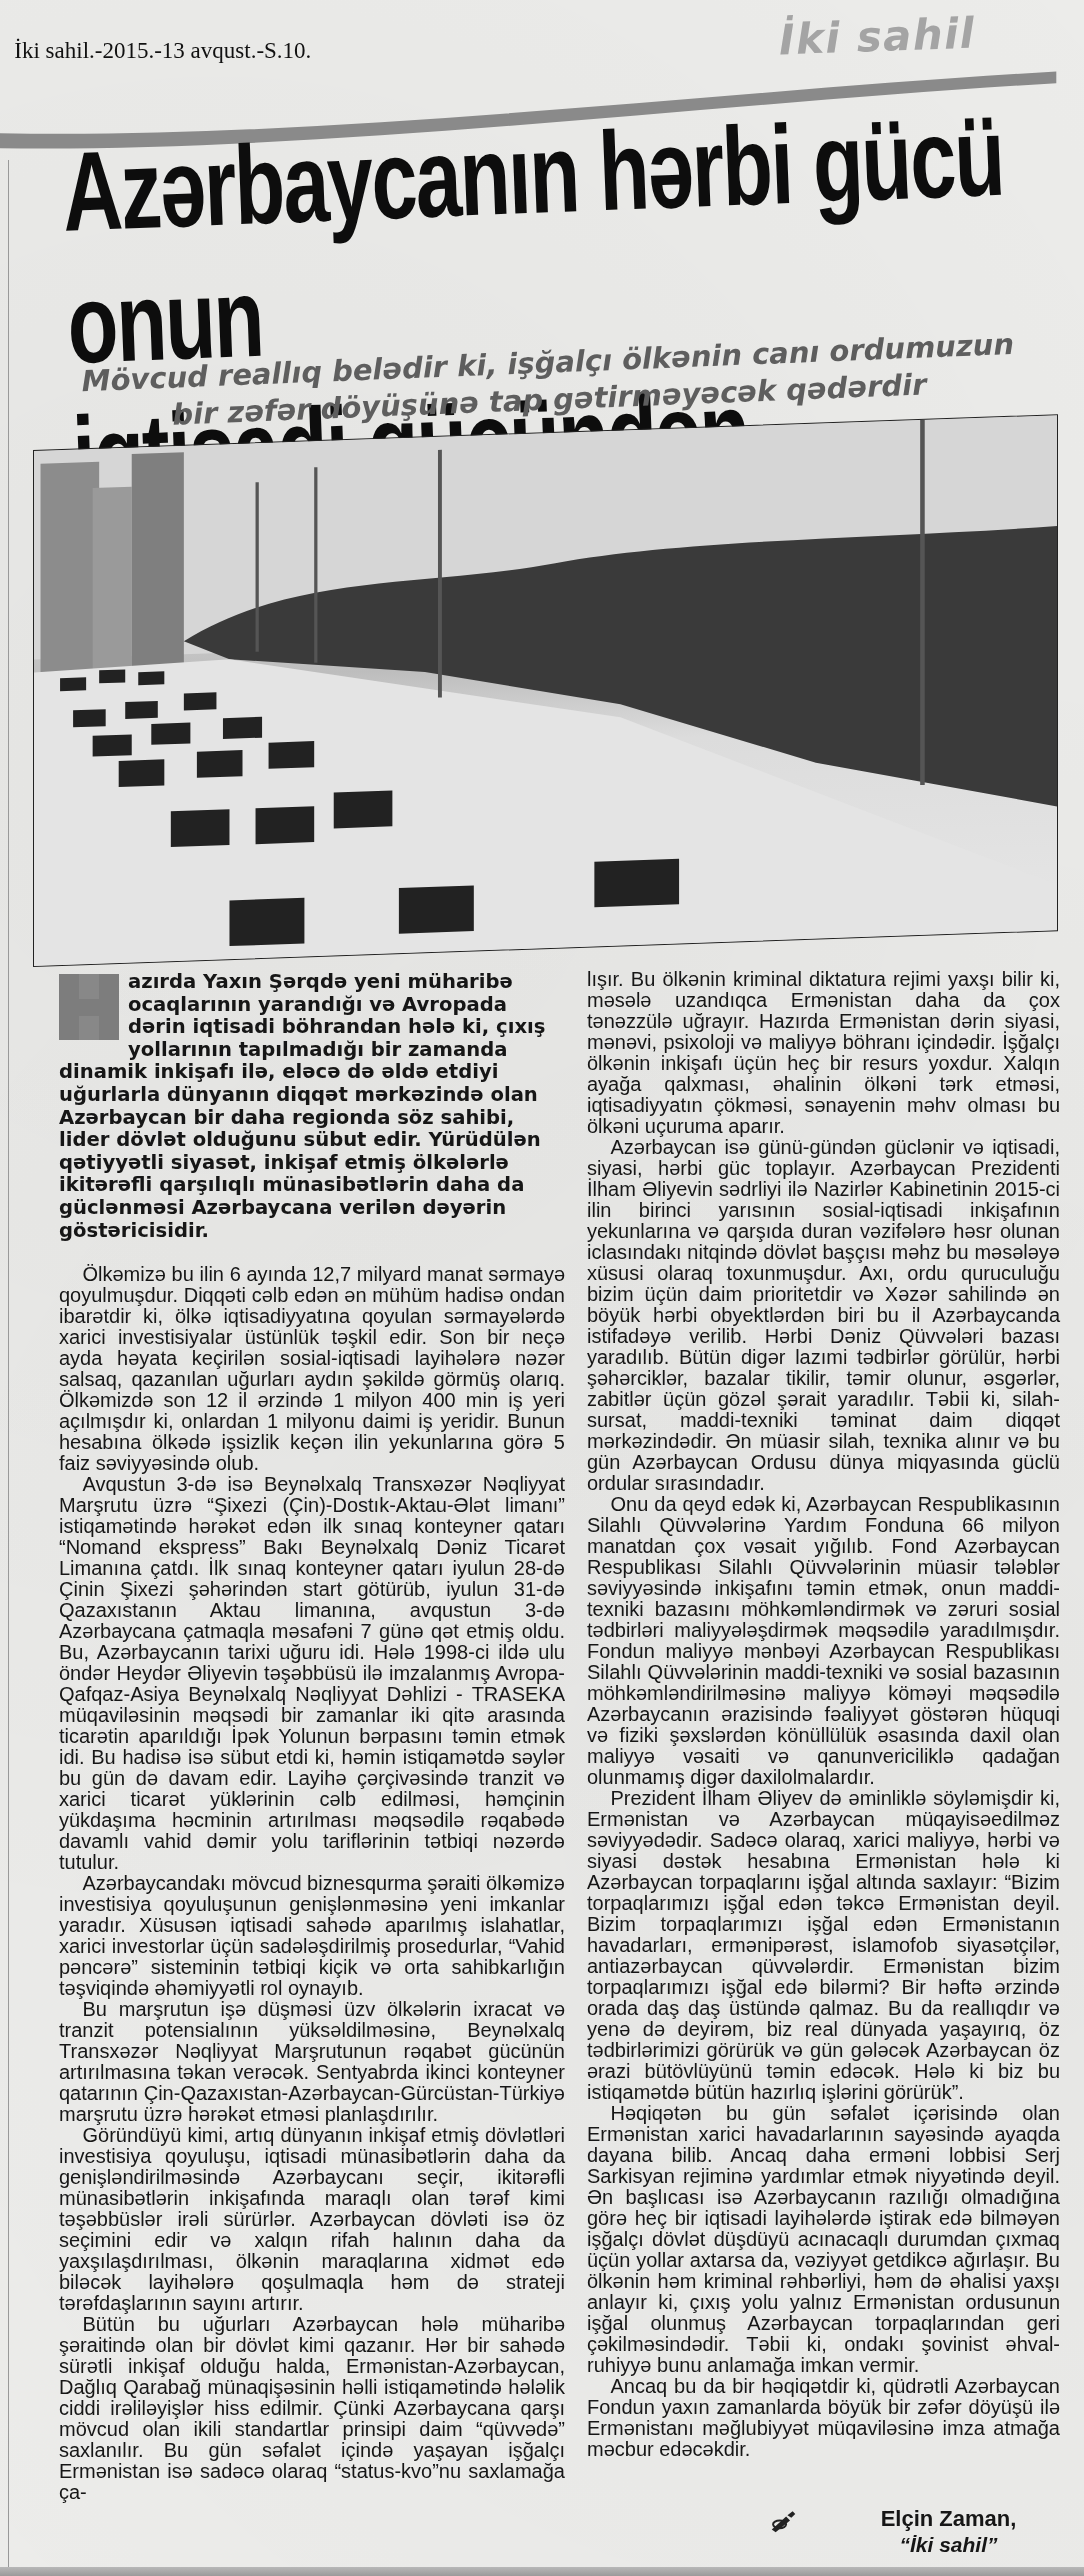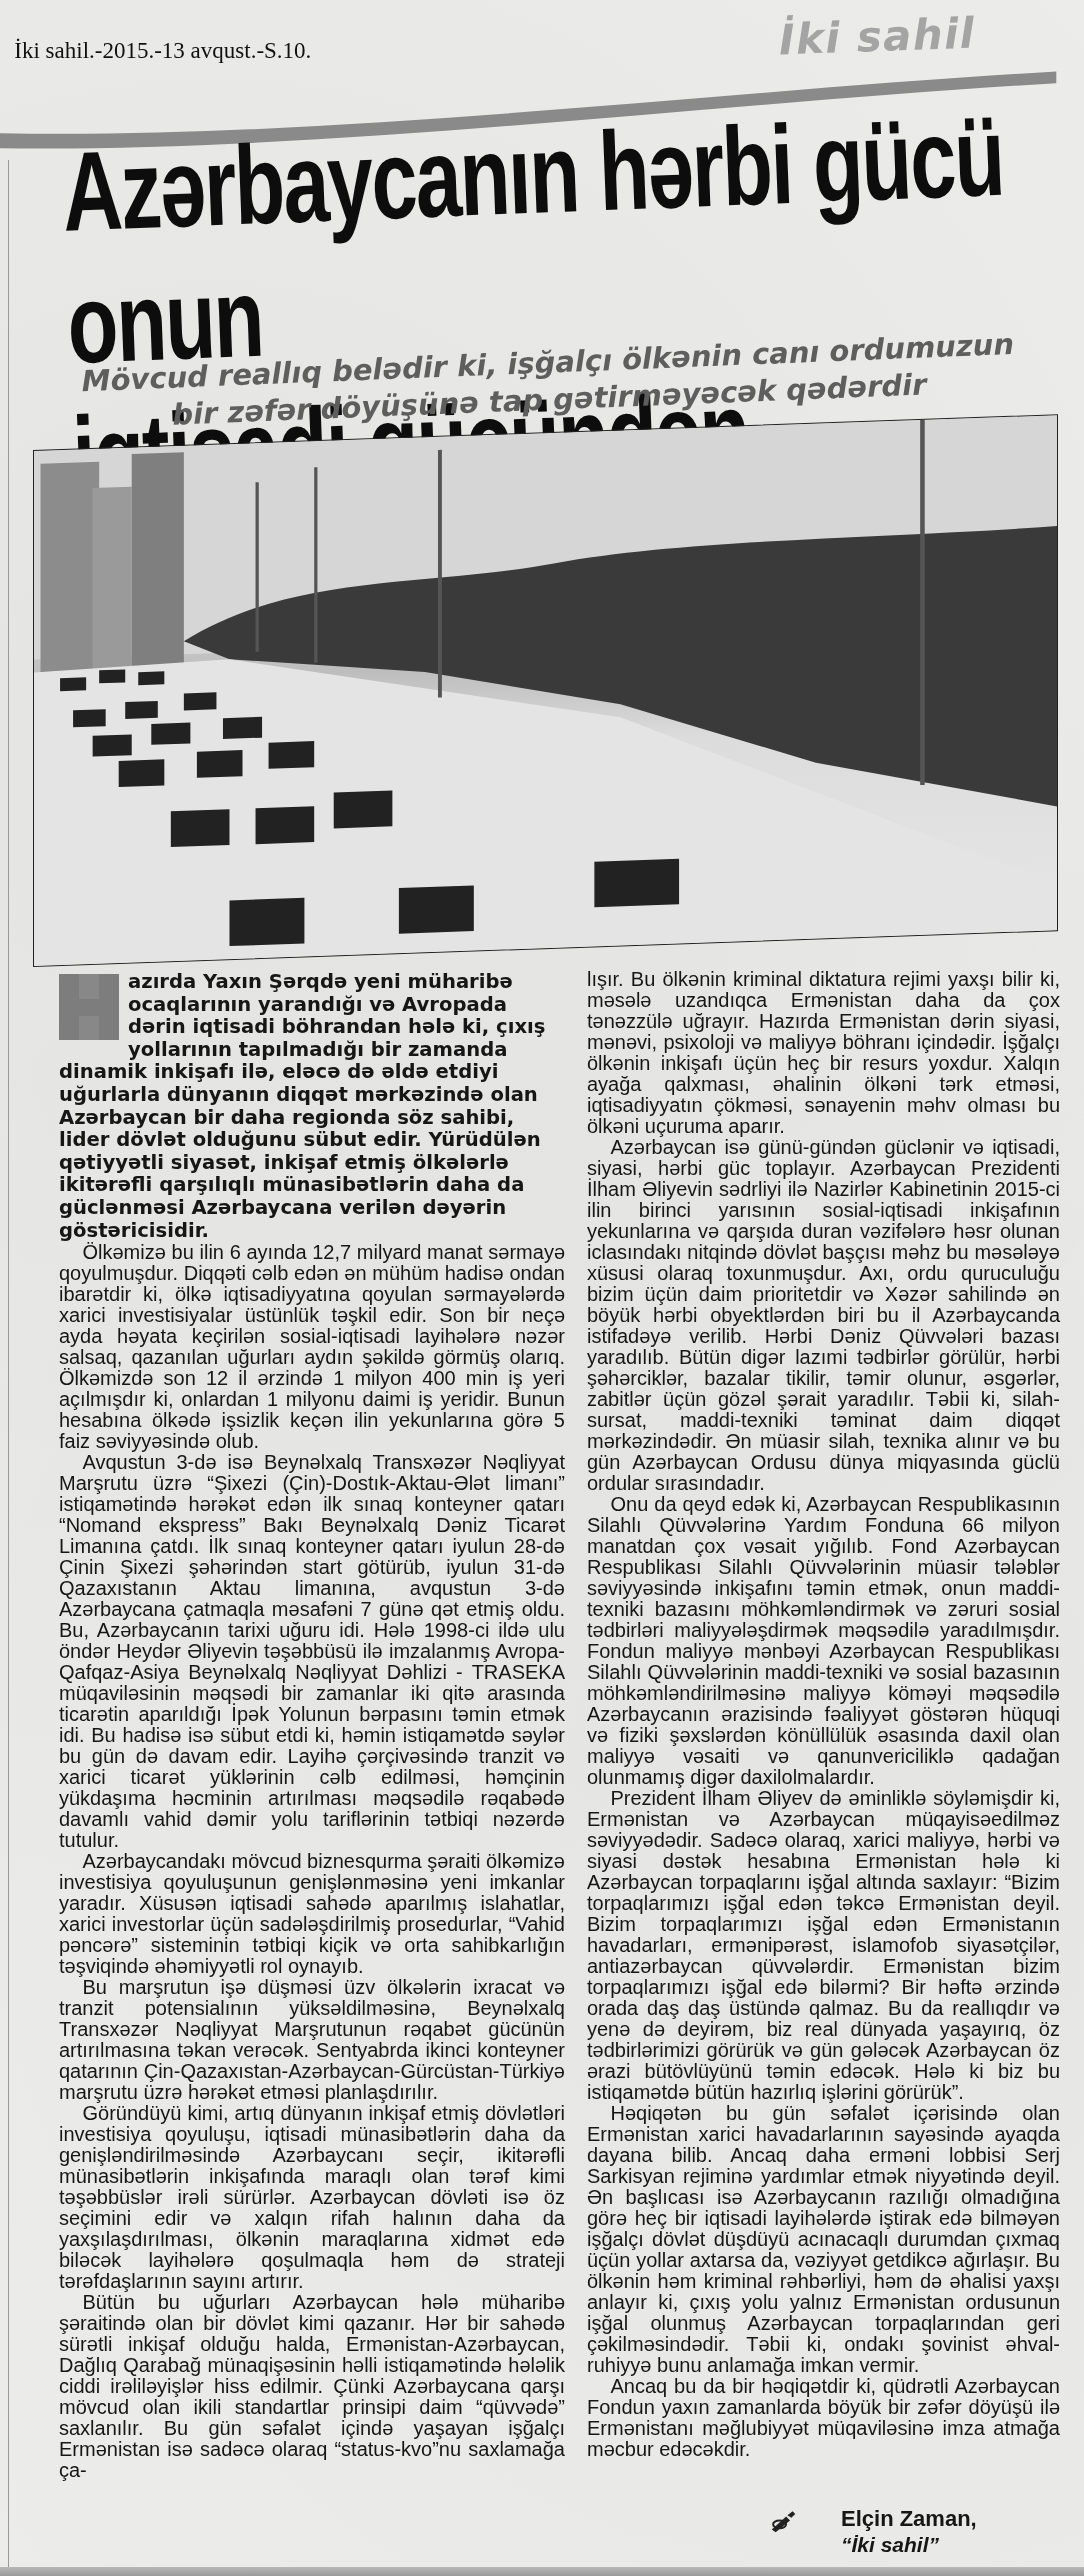--- a/index.html
+++ b/index.html
@@ -55,37 +55,37 @@
   .col {
     position: absolute; top: 971px; width: 506px;
     font-size: 20px; line-height: 21px; text-align: justify; hyphens: none;
   }
   .col-left { left: 59px; }
   .col-right { left: 587px; width: 473px; top: 969px; }
   .col p { margin: 0; text-indent: 23.5px; }
   .col p.noindent { text-indent: 0; }
   .lead {
     font-family: "DejaVu Sans", sans-serif; font-weight: bold;
-    font-size: 19.6px; line-height: 22.6px; text-align: left; margin-bottom: 0;
+    font-size: 19.6px; line-height: 22.6px; text-align: left; margin-bottom: 22px;
   }
   .dropcap {
     float: left; width: 60px; height: 66px; margin: 2.6px 9px 0 0;
     background: #888; color: #888;
     font-family: "DejaVu Sans", sans-serif; font-weight: bold; font-size: 78px; line-height: 65px;
     -webkit-text-stroke: 0;
     position: relative;
   }
   .dropcap::before, .dropcap::after {
     content: ""; position: absolute; top: 0; bottom: 0; width: 19.6px; background: #7d7d7d;
   }
   .dropcap::before { left: 0; }
   .dropcap::after { right: 0; }
   .dropcap span { position: absolute; left: 19.6px; right: 19.6px; top: 25px; height: 17px; background: #7d7d7d; }
   .signature {
-    position: absolute; left: 841px; top: 2506px; width: 215px; text-align: left;
+    position: absolute; left: 841px; top: 2506px; width: 215px; text-align: center;
     font-family: "Liberation Sans", sans-serif; font-weight: bold; font-size: 22px; line-height: 26px;
   }
   .signature .paper { font-style: italic; font-size: 21px; }
   .pen-icon { position: absolute; left: 769px; top: 2510px; width: 29px; height: 23.5px; }
   .bottom-rule {
     position: absolute; left: 0; top: 2567px; width: 1085px; height: 9px;
     background: linear-gradient(180deg, #b8b8b8, #9a9a9a);
   }
 </style>
 </head>

